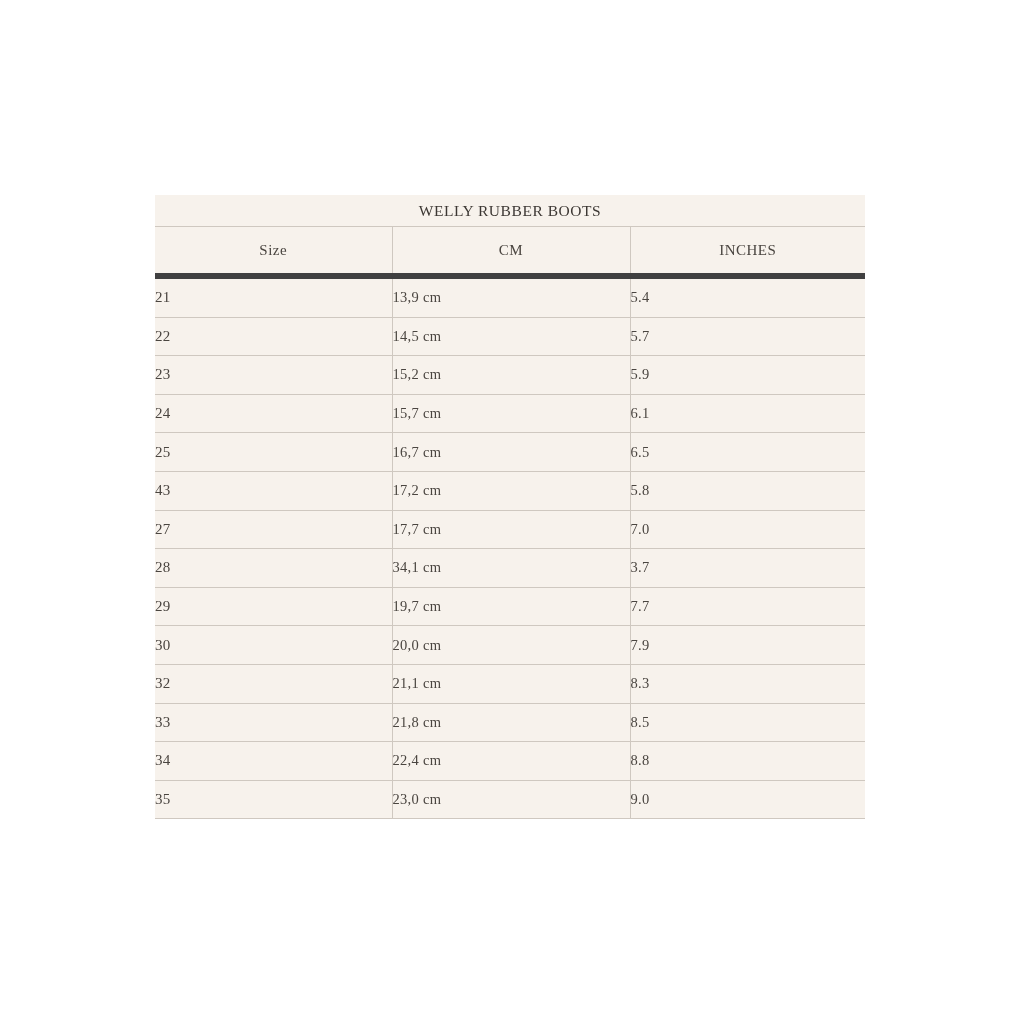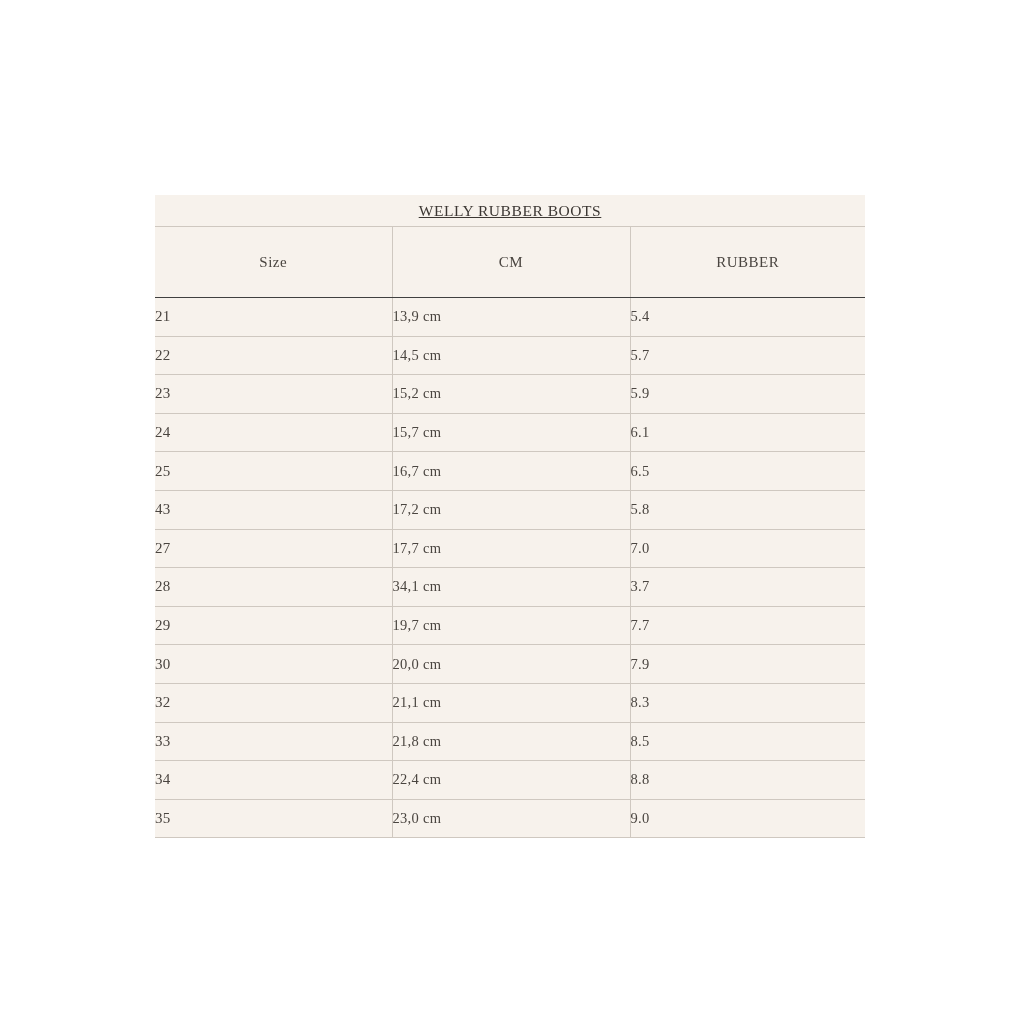--- a/index.html
+++ b/index.html
@@ -44,34 +44,33 @@
   tr.title-row td {
     height: 31px;
     padding: 0;
     text-align: center;
     vertical-align: middle;
     font-size: 15.5px;
     letter-spacing: 0.55px;
     color: #3c3733;
     border-bottom: 1px solid #cfc8c0;
     white-space: nowrap;
-    text-decoration: underline;
   }
 
   
   tr.head-row th {
     height: 38px;
-    padding: 16px;
+    padding: 4px;
     font-weight: normal;
     text-align: center;
     vertical-align: middle;
     font-size: 15px;
     letter-spacing: 0.5px;
     color: #4a4540;
-    border-bottom: 1px solid #404040;
+    border-bottom: 6px solid #404040;
     border-right: 1px solid #cfc8c0;
   }
   tr.head-row th:last-child { border-right: none; }
 
   
   tbody tr.data-row td {
     height: 37.6px;
     padding: 0;
     vertical-align: middle;
     font-size: 14.5px;
@@ -101,21 +100,21 @@
         <col class="col-inches">
       </colgroup>
 
       <thead>
         <tr class="title-row">
           <td colspan="3">WELLY RUBBER BOOTS</td>
         </tr>
         <tr class="head-row">
           <th>Size</th>
           <th>CM</th>
-          <th>RUBBER</th>
+          <th>INCHES</th>
         </tr>
       </thead>
 
       <tbody id="chart-body">
 
       <tr class="data-row">
             <td class="cell-size">21</td>
             <td class="cell-cm">13,9 cm</td>
             <td class="cell-inches">5.4</td>
           </tr>

